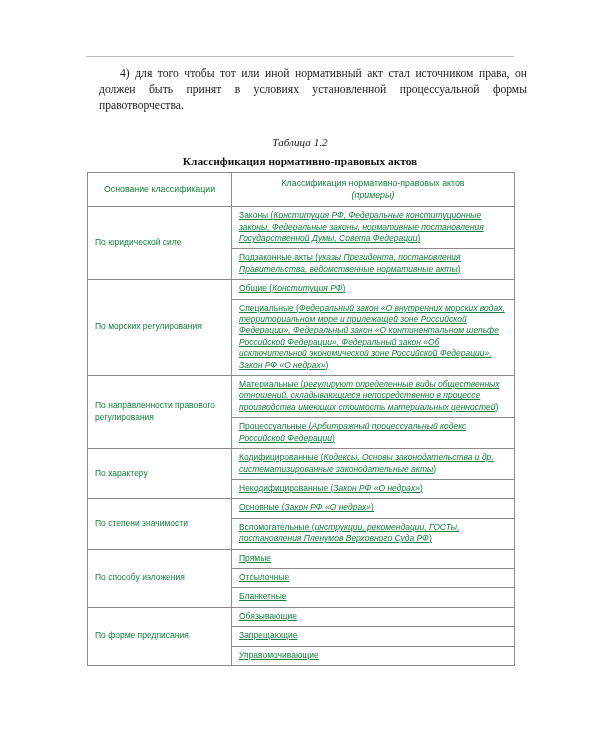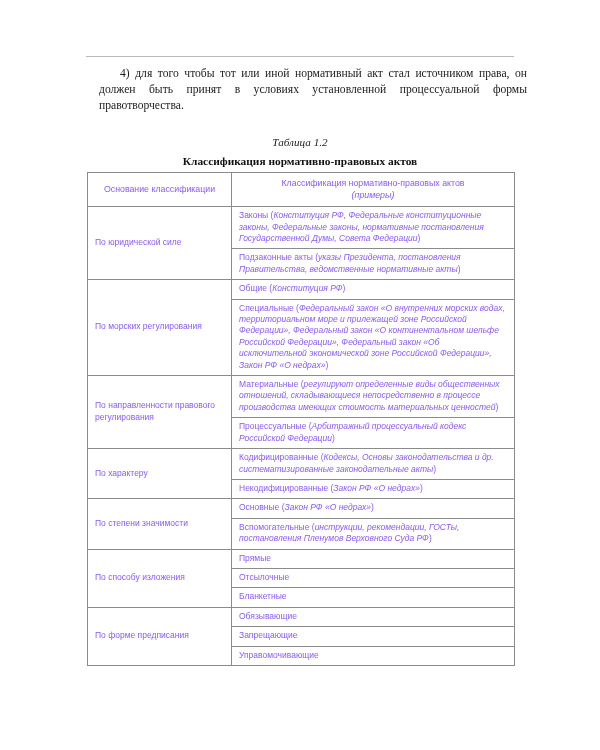--- a/index.html
+++ b/index.html
@@ -94,21 +94,21 @@
     position: absolute;
     left: 87px;
     top: 172px;
     width: 427px;
   }
   table.cls {
     border-collapse: collapse;
     width: 427px;
     table-layout: fixed;
     font-family: "Liberation Sans", sans-serif;
-    color: #8b5cf6;
+    color: #15803d;
   }
   table.cls td, table.cls th {
     border: 1px solid #8b8b8b;
     vertical-align: middle;
     padding: 3px 7px 4px 7px;
     font-size: 8.5px;
     line-height: 11.4px;
     font-weight: normal;
     text-align: left;
   }
@@ -122,20 +122,21 @@
   col.c1 { width: 144px; }
   col.c2 { width: 283px; }
 
   td.basis {
     padding-left: 9px;
     font-size: 8.6px;
     line-height: 11.6px;
   }
   td.example {
     padding-left: 8px;
+    text-decoration: underline;
   }
   td.example .it {
     font-style: italic;
   }
   .thead-sub {
     font-style: italic;
     display: block;
     font-weight: normal;
     text-align: center;
   }

